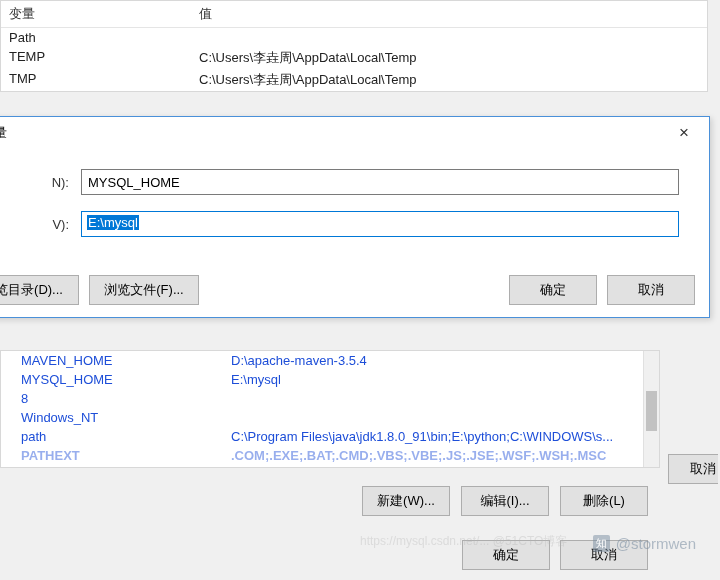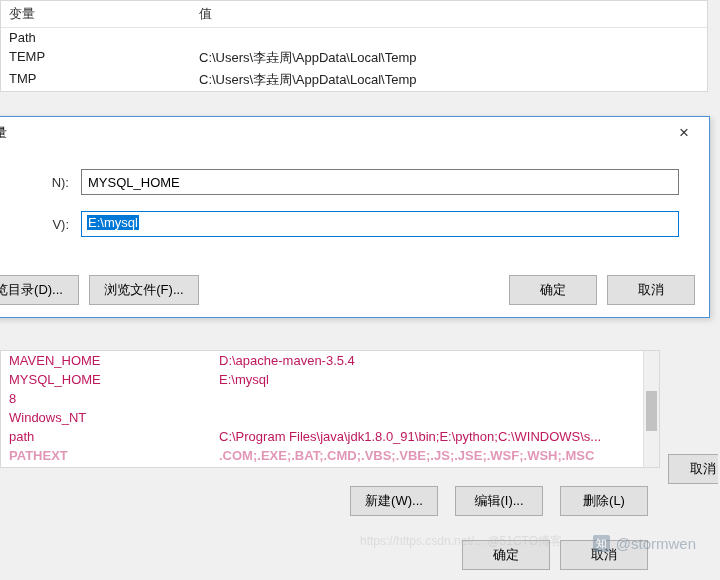--- a/index.html
+++ b/index.html
@@ -102,22 +102,22 @@
     .lower-table {
       position: absolute;
       top: 350px;
       left: 0;
       width: 660px;
       background: #fff;
       border: 1px solid #d8d8d8;
     }
     .lower-table .row {
       display: flex;
-      padding: 2px 8px;
-      color: #be185d;
+      padding: 2px 20px;
+      color: #1d4ed8;
     }
     .lower-table .col-var { width: 210px; flex: 0 0 210px; }
     .scrollbar {
       position: absolute;
       right: 0; top: 0; bottom: 0;
       width: 16px;
       background: #f0f0f0;
       border-left: 1px solid #e0e0e0;
     }
     .scrollbar-thumb {
@@ -125,21 +125,21 @@
       left: 2px; right: 2px;
       background: #c2c2c2;
     }
     .lower-buttons {
       position: absolute;
       top: 476px;
       left: 0;
       width: 660px;
       display: flex;
       justify-content: flex-end;
-      gap: 17px;
+      gap: 11px;
       padding: 10px 12px;
     }
     .side-cancel {
       position: absolute;
       right: 2px;
       top: 454px;
       width: 50px;
       overflow: hidden;
     }
     .bottom-buttons {
@@ -265,18 +265,18 @@
 
 <div class="side-cancel">
   <button class="btn" style="min-width:70px">取消</button>
 </div>
 
 <div class="bottom-buttons">
   <button class="btn">确定</button>
   <button class="btn">取消</button>
 </div>
 
-<div class="faint-wm">https://https.csdn.net/...   @51CTO博客</div>
+<div class="faint-wm">https://mysql.csdn.net/...   @51CTO博客</div>
 
 <div class="watermark">
   <span class="zhihu-icon">知</span>
   <span>@stormwen</span>
 </div>
 
 </body></html>

